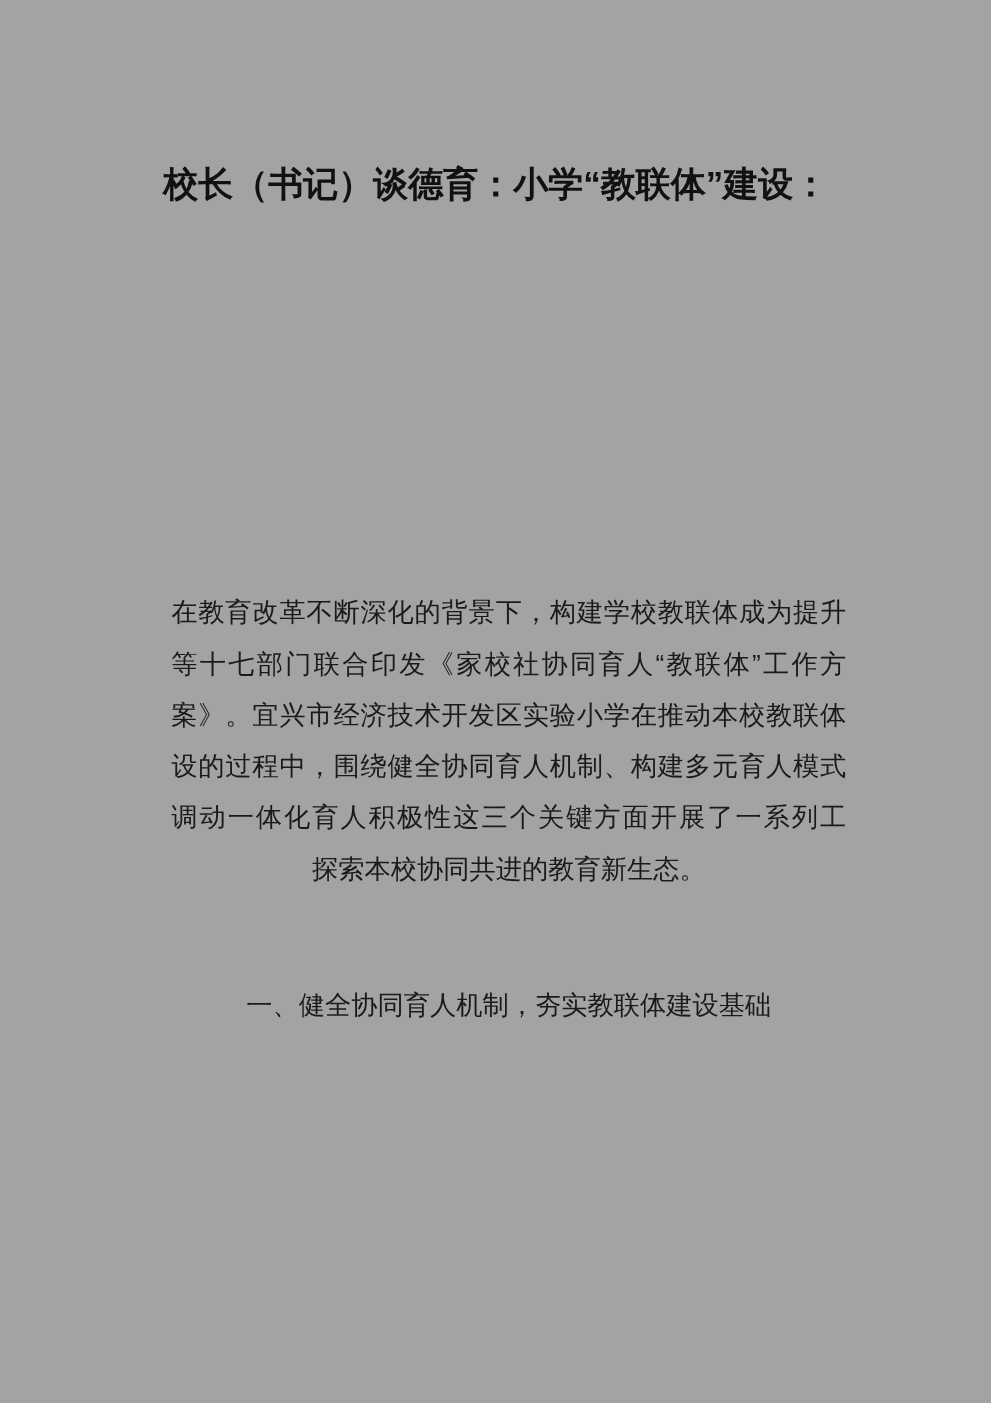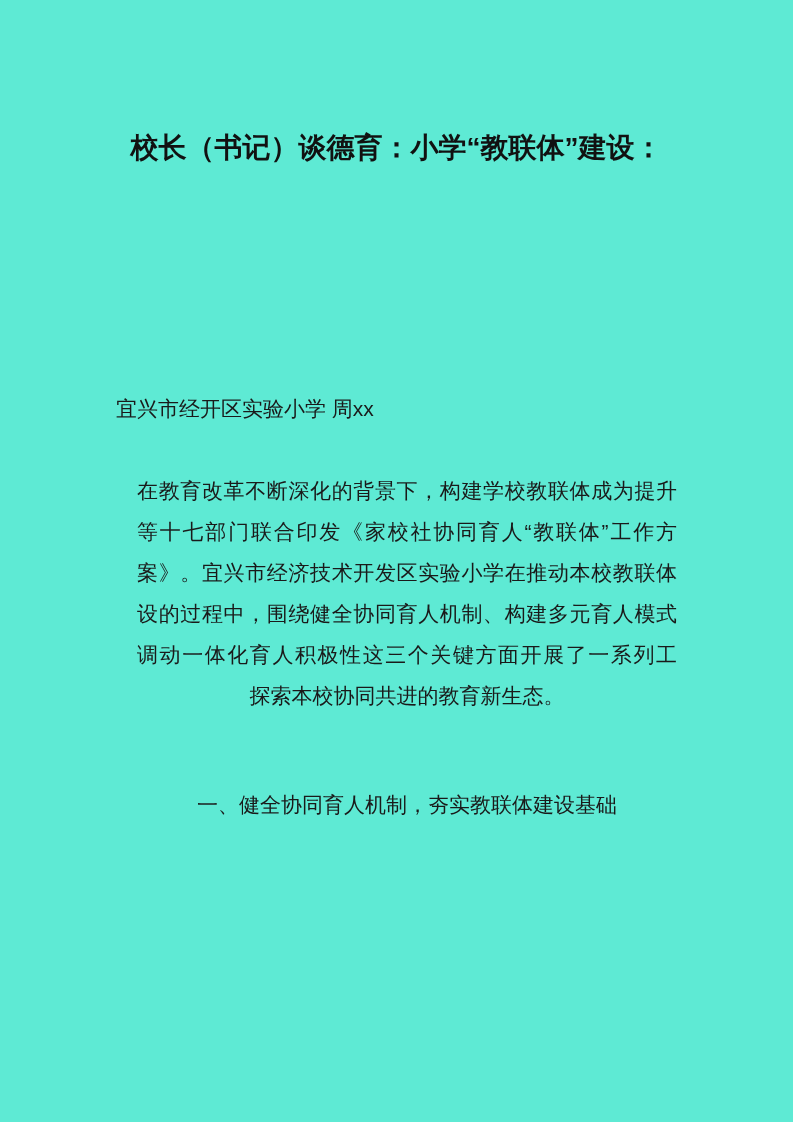--- a/index.html
+++ b/index.html
@@ -4,21 +4,21 @@
 <style>
   html, body {
     margin: 0;
     padding: 0;
     background: #ffffff;
   }
   .page {
     position: relative;
     width: 793px;
     height: 1122px;
-    background: #5eead4;
+    background: #a3a3a3;
     overflow: hidden;
     font-family: "Liberation Sans", "DejaVu Sans", sans-serif;
     color: #1a1a1a;
   }
   .title-line {
     position: absolute;
     left: 0;
     width: 793px;
     margin: 0;
     text-align: center;
@@ -68,21 +68,20 @@
   }
 </style>
 </head>
 <body>
 
 <div class="page">
 
   <h1 class="title-line title-line-1">校长（书记）谈德育：小学“教联体”建设：</h1>
 
 
-  <div class="author-line">宜兴市经开区实验小学 周xx</div>
 
   <div class="para para-intro">
     <div class="tl jl">在教育改革不断深化的背景下，构建学校教联体成为提升教</div>
     <div class="tl jl">等十七部门联合印发《家校社协同育人“教联体”工作方</div>
     <div class="tl jl">案》。宜兴市经济技术开发区实验小学在推动本校教联体建</div>
     <div class="tl jl">设的过程中，围绕健全协同育人机制、构建多元育人模式和</div>
     <div class="tl jl">调动一体化育人积极性这三个关键方面开展了一系列工作，</div>
     <div class="tl ll">探索本校协同共进的教育新生态。</div>
   </div>
 

